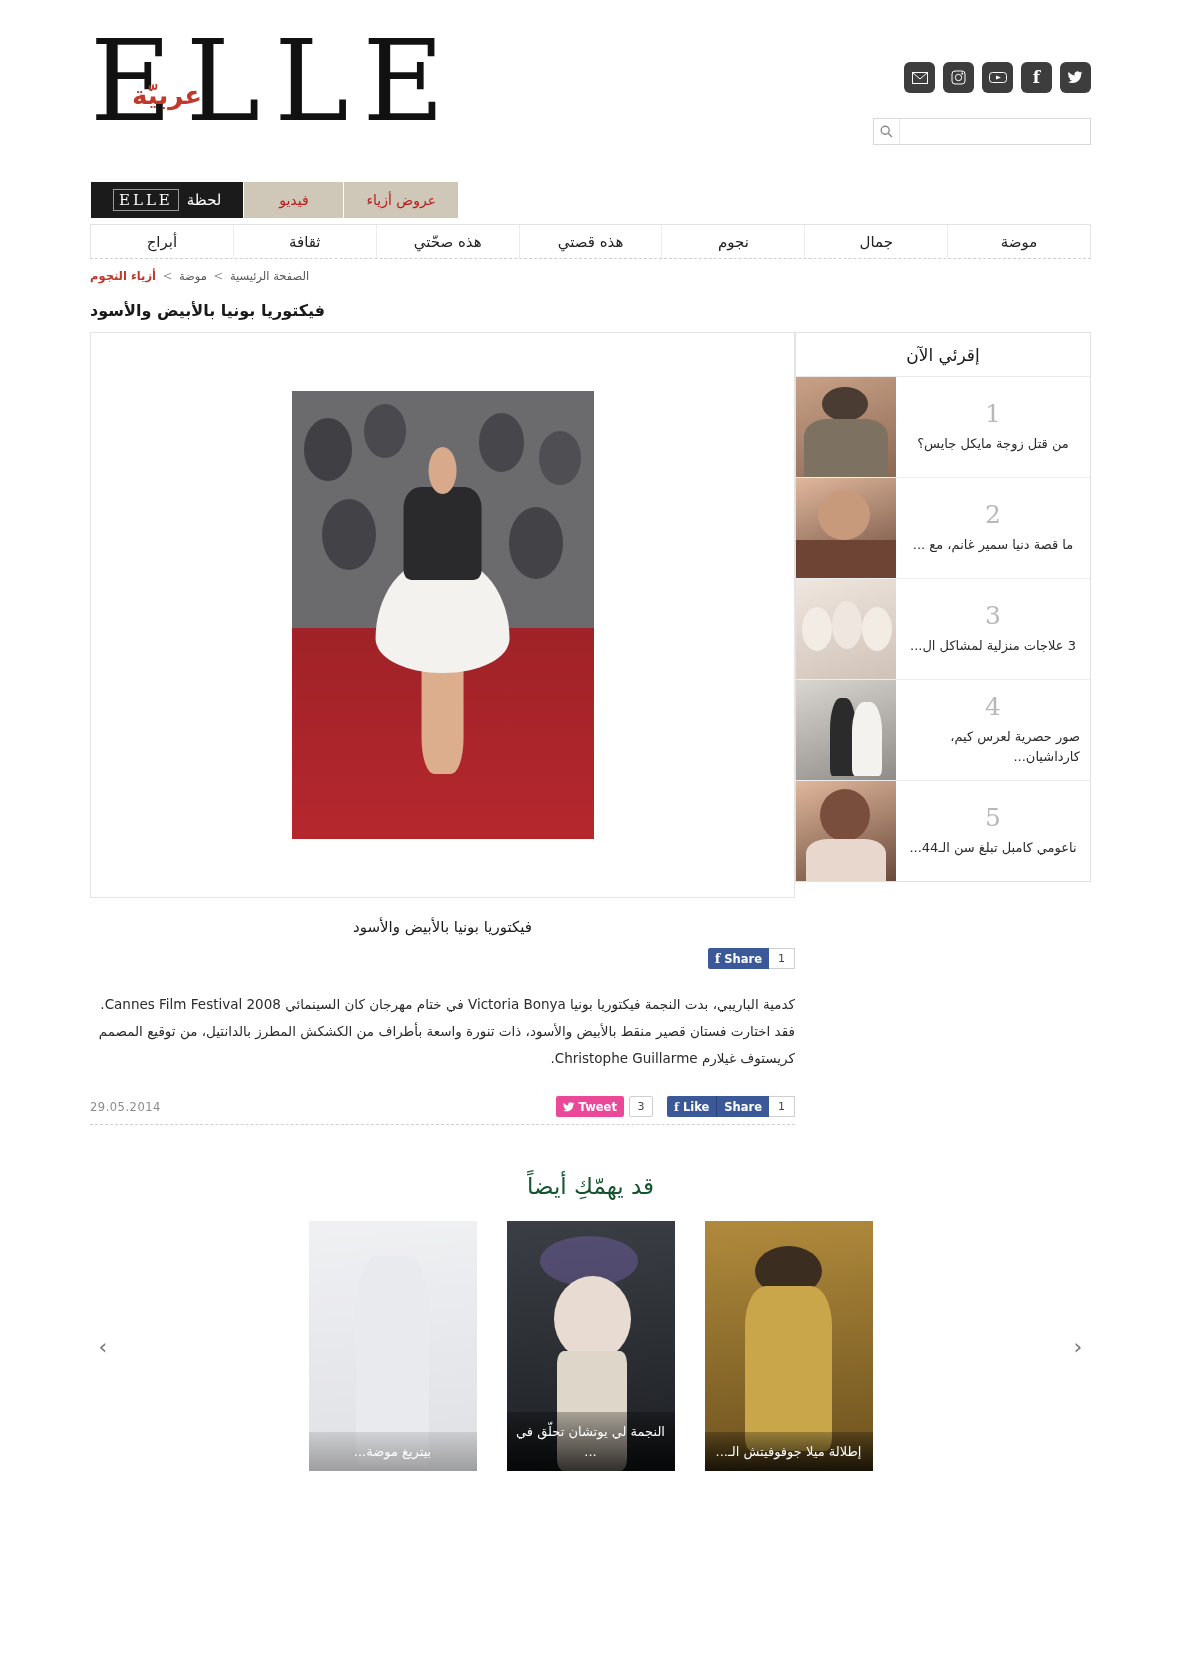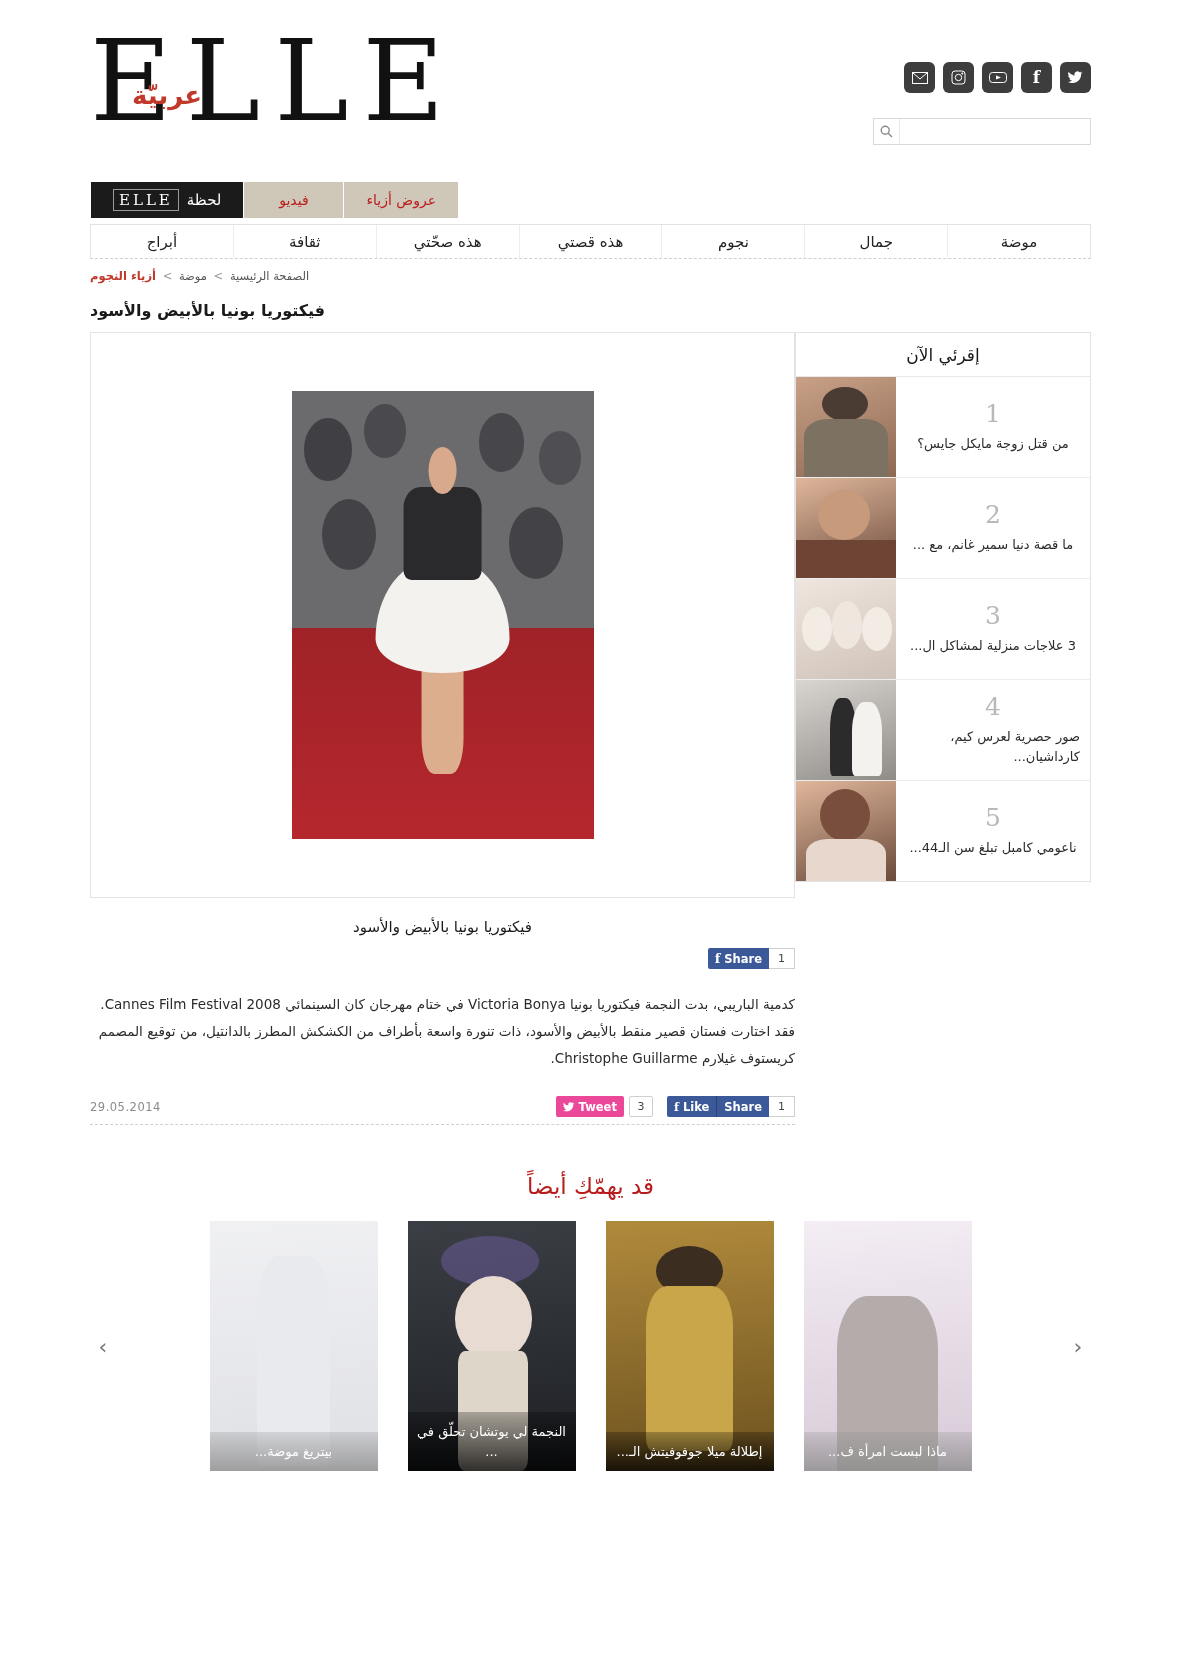--- a/index.html
+++ b/index.html
@@ -272,21 +272,21 @@
   .like-btn, .share-btn {
     background: #3b5998; color: #fff; font-size: 11.5px; font-weight: bold;
     display: flex; align-items: center; gap: 4px; padding: 0 7px; cursor: pointer;
   }
   .like-btn { border-radius: 2px 0 0 2px; border-right: 1px solid #2d4373; }
   .share-btn { border-radius: 0; }
 
   
   .also-title {
     text-align: center;
-    font-size: 23px; color: #b91c1c;
+    font-size: 23px; color: #14532d;
     margin: 48px 0 22px 0;
   }
   .carousel {
     position: relative;
     margin: 0 90px;
     display: flex; align-items: stretch; justify-content: center;
     gap: 30px;
     direction: rtl;
   }
   .c-item {
@@ -577,25 +577,20 @@
       </div>
 
     </div>
   </div>
 
   <div class="also-title">قد يهمّكِ أيضاً</div>
 
   <div class="carousel">
     <div class="c-arrow right">‹</div>
 
-    <div class="c-item faded">
-      <div class="ph ph-h"></div>
-      <div class="blob" style="left:20%;top:30%;width:60%;height:70%;background:#5a4a46;border-radius:30% 30% 0 0;"></div>
-      <div class="c-cap">ماذا لبست امرأة ف...</div>
-    </div>
 
     <div class="c-item">
       <div class="ph ph-g"></div>
       <div class="blob" style="left:30%;top:10%;width:40%;height:20%;background:#3b2e20;"></div>
       <div class="blob" style="left:24%;top:26%;width:52%;height:66%;background:#c9a64a;border-radius:24% 24% 8% 8%;"></div>
       <div class="c-cap">إطلالة ميلا جوفوفيتش الـ...</div>
     </div>
 
     <div class="c-item">
       <div class="ph ph-f"></div>

